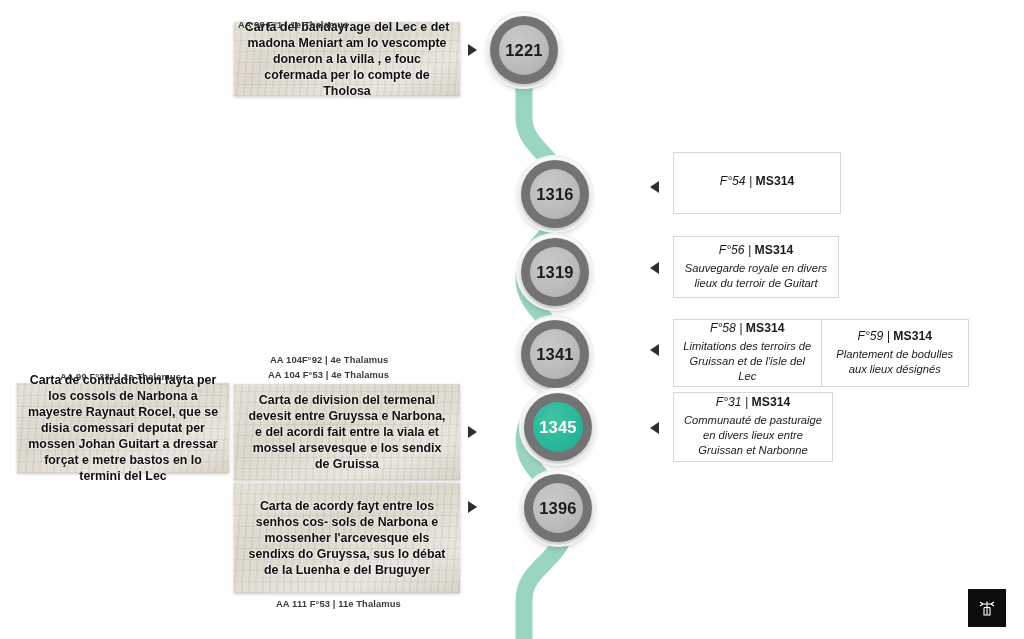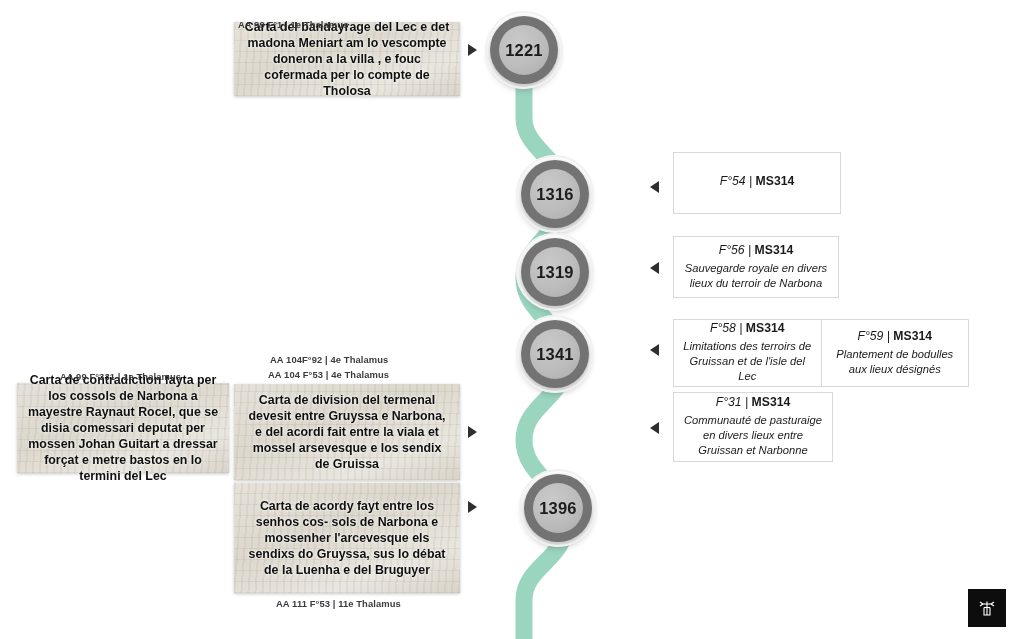--- a/index.html
+++ b/index.html
@@ -117,20 +117,23 @@
   </div>
   <div class="node" style="left:521px;top:160px;">
     <div class="disc">1316</div>
   </div>
   <div class="node" style="left:521px;top:238px;">
     <div class="disc">1319</div>
   </div>
   <div class="node" style="left:521px;top:320px;">
     <div class="disc">1341</div>
   </div>
+  <div class="node active" style="left:524px;top:393px;">
+    <div class="disc">1345</div>
+  </div>
   <div class="node" style="left:524px;top:474px;">
     <div class="disc">1396</div>
   </div>
 
   <div class="cap" style="left:238px;top:19px;">AA 99 F°1 | 1e Thalamus</div>
   <div class="ms-card" style="left:234px;top:22px;width:226px;height:74px;">
     <div class="ms-text">Carta del bandayrage del Lec e det madona Meniart am lo vescompte doneron a la villa , e fouc cofermada per lo compte de Tholosa</div>
   </div>
   <div class="arrow right" style="left:468px;top:44px;"></div>
 
@@ -164,21 +167,21 @@
   </div>
 
   <div class="arrow left" style="left:650px;top:262px;"></div>
   <div class="info-box" style="left:673px;top:236px;width:166px;height:62px;">
     <div class="info-col">
       <div class="info-head">
         <span>F°56</span>
         <span>|</span>
         <b>MS314</b>
       </div>
-      <div class="info-body">Sauvegarde royale en divers lieux du terroir de Narbona</div>
+      <div class="info-body">Sauvegarde royale en divers lieux du terroir de Guitart</div>
     </div>
   </div>
 
   <div class="arrow left" style="left:650px;top:344px;"></div>
   <div class="info-box" style="left:673px;top:319px;width:296px;height:68px;">
     <div class="info-col">
       <div class="info-head">
         <span>F°58</span>
         <span>|</span>
         <b>MS314</b>

